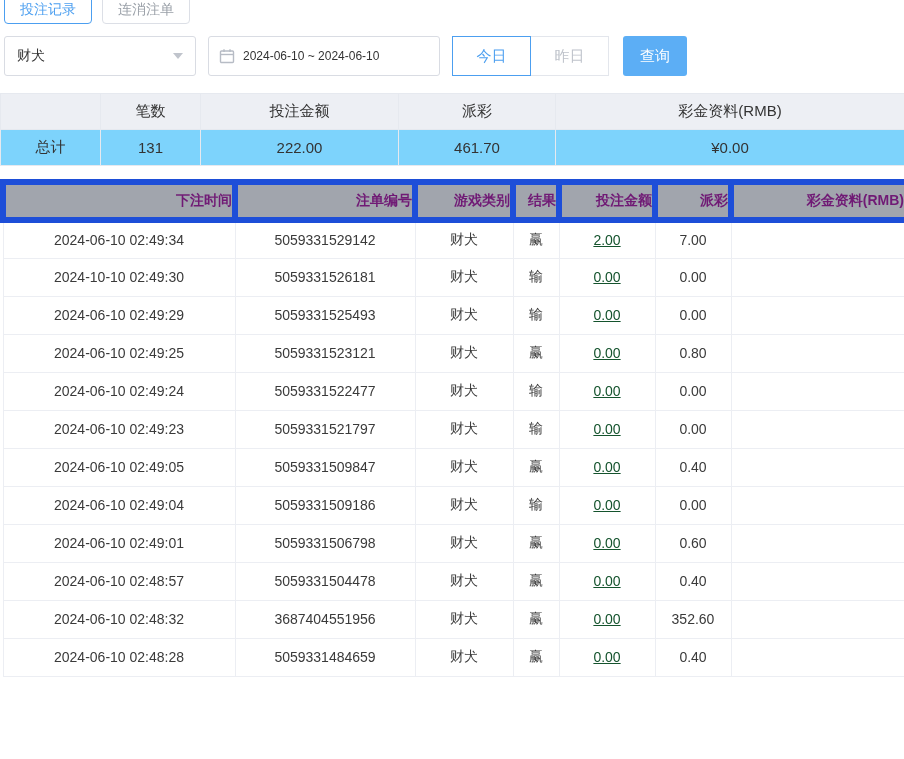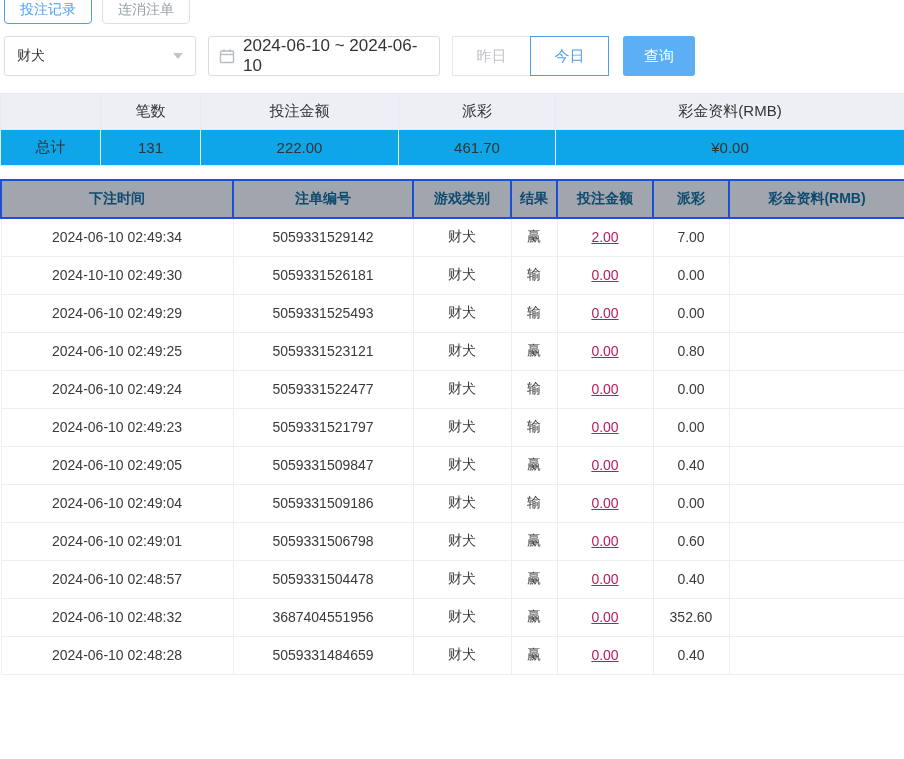--- a/index.html
+++ b/index.html
@@ -27,56 +27,56 @@
     display:flex; align-items:center; justify-content:space-between;
     padding:0 12px; font-size:14px; color:#333; cursor:pointer; background:#fff;
   }
   .select .arrow {
     width:0; height:0; border-left:5px solid transparent;
     border-right:5px solid transparent; border-top:6px solid #c0c4cc;
   }
   .date-input {
     width:232px; height:40px; border:1px solid #d9dce3; border-radius:3px;
     display:flex; align-items:center; gap:8px; padding:0 10px;
-    font-size:17px; color:#333; margin-left:12px; background:#fff; cursor:pointer;
+    font-size:12px; color:#333; margin-left:12px; background:#fff; cursor:pointer;
   }
   .cal-icon { display:inline-flex; }
   .btn-group { display:flex; margin-left:12px; }
   .qbtn {
     width:79px; height:40px; background:#fff; border:1px solid #e3e6ec;
     font-size:15px; color:#bfc3cb; cursor:pointer; margin-left:-1px;
     font-family:inherit;
   }
   .qbtn:first-child { margin-left:0; }
   .qbtn.active { border:1px solid #4c9ff0; color:#4c9ff0; position:relative; z-index:1; }
   .search-btn {
-    width:72px; height:40px; margin-left:14px; background:#5caef5; border:none;
+    width:64px; height:40px; margin-left:14px; background:#5caef5; border:none;
     border-radius:3px; color:#fff; font-size:15px; cursor:pointer; font-family:inherit;
   }
 
   
   table { border-collapse:collapse; table-layout:fixed; width:904px; }
   .summary { margin-top:17px; font-size:15px; }
   .summary th, .summary td {
     height:36px; text-align:center; border:1px solid #e6e9ef; font-weight:normal;
   }
   .summary th { background:#edeff4; color:#333; }
-  .summary td { background:#0ea5e9; color:#333;margin-top:31px; }
+  .summary td { background:#7dd3fc; color:#333;margin-top:31px; }
 
   
   .records { margin-top:13px; font-size:14px; }
   .records th {
-    height:38px; background:#a1a5ad; color:#0c4a6e; font-weight:bold;
-    border:2px solid #1d4ed8; text-align:center;
+    height:38px; background:#a1a5ad; color:#701a75; font-weight:bold;
+    border:6px solid #1d4ed8; text-align:right;
   }
   .records td {
     height:38px; border:1px solid #eceef3; text-align:center; color:#3a3a3a;
     background:#fff;
   }
-  .records a { color:#be185d; }
+  .records a { color:#14532d; }
 </style>
 </head>
 <body>
 
 <div class="page">
 
   <div class="tabs">
     <button class="tab active">投注记录</button>
     <button class="tab">连消注单</button>
   </div>
@@ -93,22 +93,22 @@
           <rect x="1.5" y="3" width="13" height="11.5" rx="1" fill="none" stroke="#b7bcc5" stroke-width="1.4"></rect>
           <line x1="1.5" y1="6.5" x2="14.5" y2="6.5" stroke="#b7bcc5" stroke-width="1.4"></line>
           <line x1="5" y1="1.2" x2="5" y2="4" stroke="#b7bcc5" stroke-width="1.4"></line>
           <line x1="11" y1="1.2" x2="11" y2="4" stroke="#b7bcc5" stroke-width="1.4"></line>
         </svg>
       </span>
       <span>2024-06-10 ~ 2024-06-10</span>
     </div>
 
     <div class="btn-group">
+      <button class="qbtn active">今日</button>
       <button class="qbtn">昨日</button>
-      <button class="qbtn active">今日</button>
     </div>
 
     <button class="search-btn">查询</button>
   </div>
 
   <table class="summary">
     <colgroup>
       <col style="width:100px">
         <col style="width:100px">
         <col style="width:198px">

